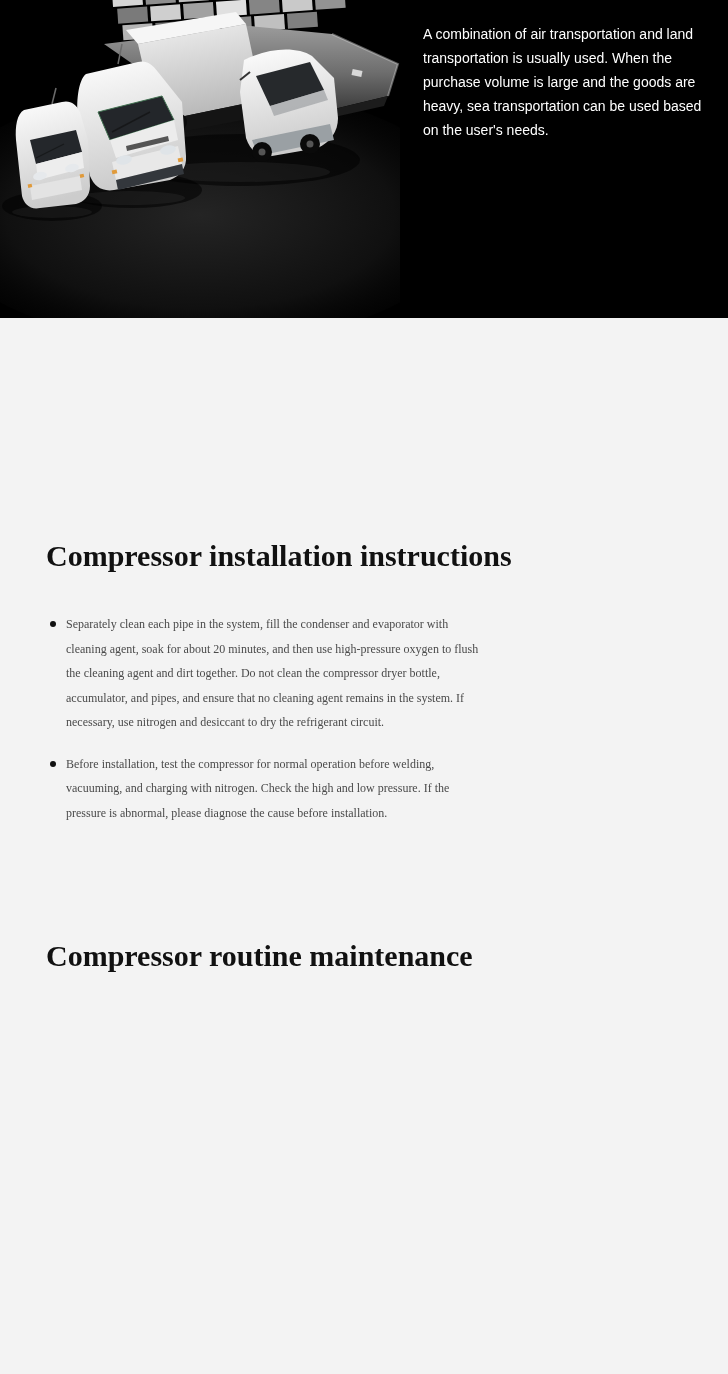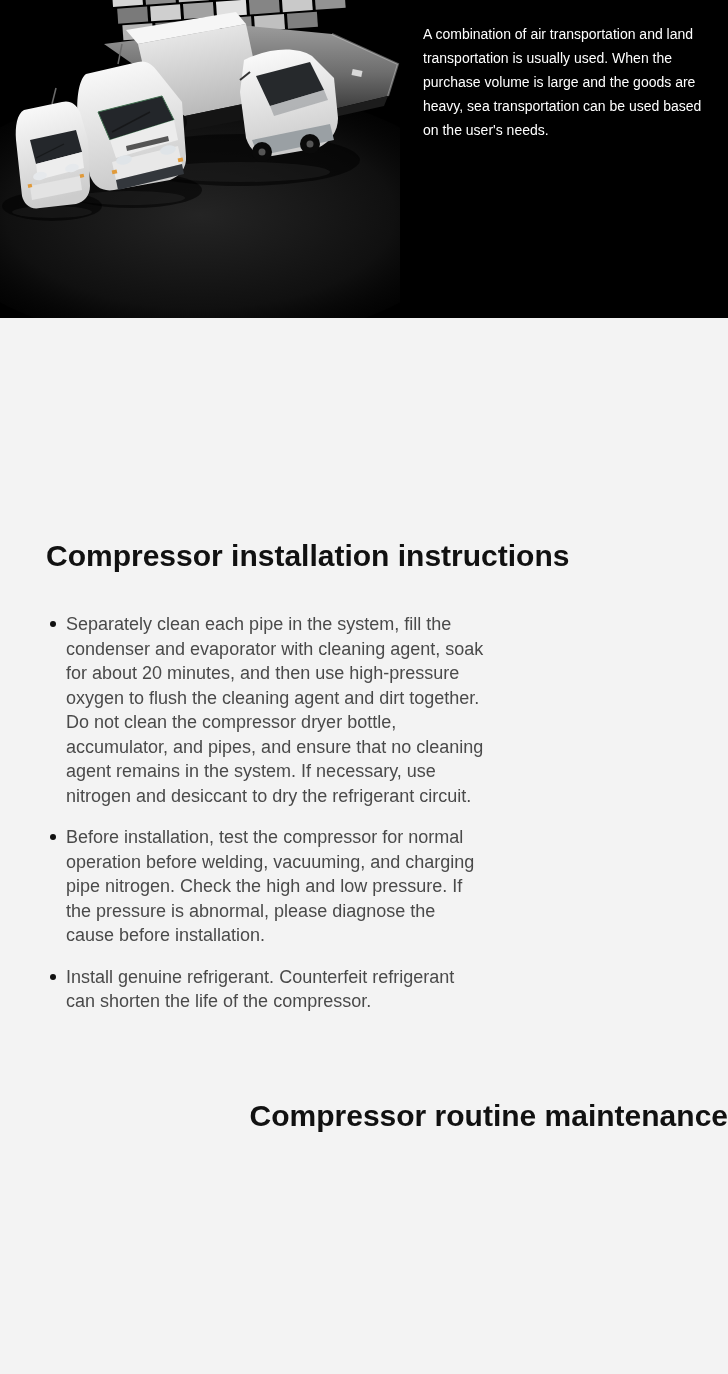--- a/index.html
+++ b/index.html
@@ -36,54 +36,54 @@
     width: 292px;
     margin: 12px;
     color: #ffffff;
     font-size: 14px;
     line-height: 24px;
     font-weight: 400;
   }
   
   .content {
     padding: 221px 0 0 46px;
+    font-family: Liberation Serif, serif;
   }
   .section-title {
     margin: 0;
     font-size: 30px;
     line-height: 34px;
     font-weight: 700;
     color: #111111;
   }
   .bullets {
     list-style: none;
     margin: 39px 0 0 0;
     padding: 0 0 0 20px;
     width: 420px;
   }
   .bullets li {
     position: relative;
     margin: 0 0 17px 0;
-    font-size: 18px;
+    font-size: 12px;
     line-height: 24.5px;
     color: #4a4a4a;
   }
   .bullets li::before {
     content: "";
     position: absolute;
     left: -16px;
     top: 9px;
     width: 6px;
     height: 6px;
     border-radius: 50%;
     background: #111111;
   }
   .title-maintenance {
-    margin-top: 85px;
-    text-align: right;
+    margin-top: 114px;
   }
 </style>
 </head>
 <body>
 
 <div class="page">
 
   <section class="hero">
 
     <svg class="hero-art" width="400" height="318" viewBox="0 0 400 318" aria-hidden="true">
@@ -201,20 +201,19 @@
 
     <p class="hero-caption">A combination of air transportation and land transportation is usually used. When the purchase volume is large and the goods are heavy, sea transportation can be used based on the user's needs.</p>
   </section>
 
   <section class="content">
 
     <h1 class="section-title">Compressor installation instructions</h1>
 
     <ul class="bullets">
       <li>Separately clean each pipe in the system, fill the condenser and evaporator with cleaning agent, soak for about 20 minutes, and then use high-pressure oxygen to flush the cleaning agent and dirt together. Do not clean the compressor dryer bottle, accumulator, and pipes, and ensure that no cleaning agent remains in the system. If necessary, use nitrogen and desiccant to dry the refrigerant circuit.</li>
-      <li>Before installation, test the compressor for normal operation before welding, vacuuming, and charging pipe nitrogen. Check the high and low pressure. If the pressure is abnormal, please diagnose the cause before installation.</li>
-      <li>Install genuine refrigerant. Counterfeit refrigerant can shorten the life of the compressor.</li>
+      <li>Before installation, test the compressor for normal operation before welding, vacuuming, and charging with nitrogen. Check the high and low pressure. If the pressure is abnormal, please diagnose the cause before installation.</li>
     </ul>
 
     <h1 class="section-title title-maintenance">Compressor routine maintenance</h1>
 
   </section>
 </div>
 
 </body></html>

